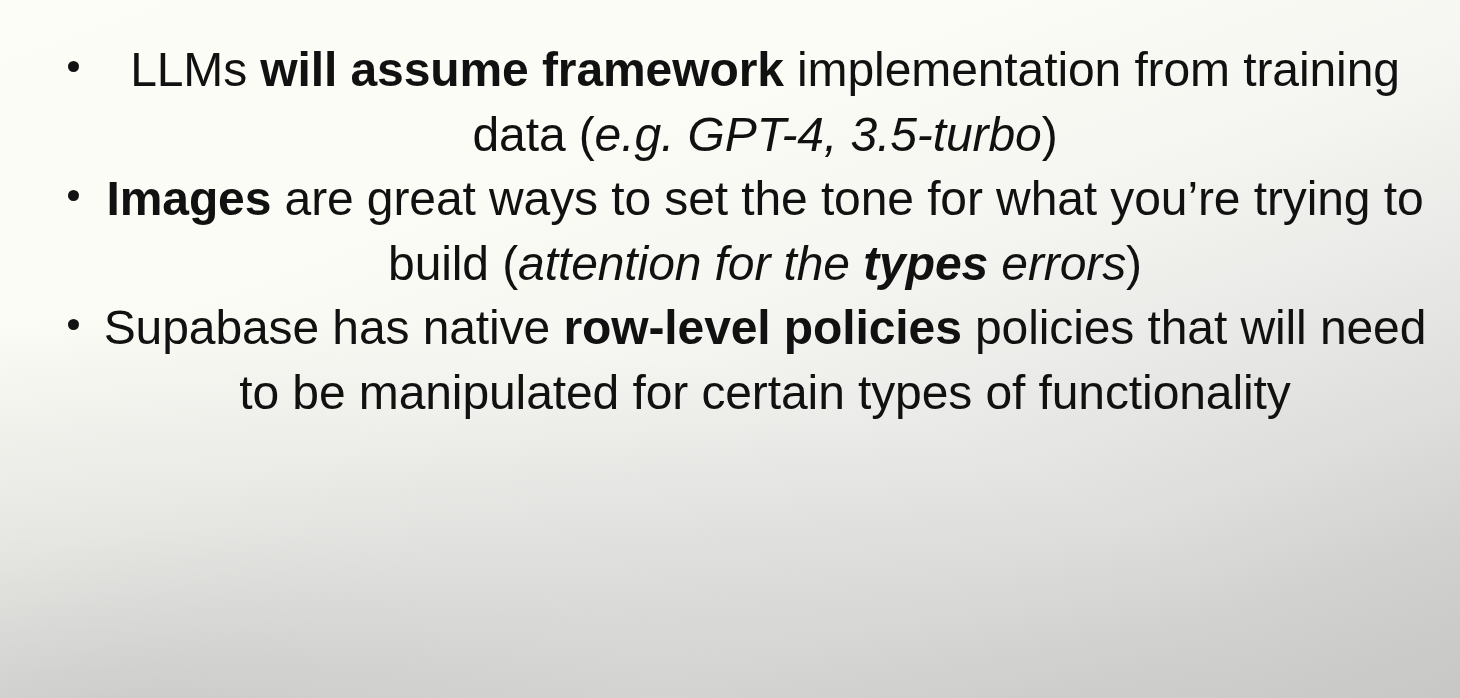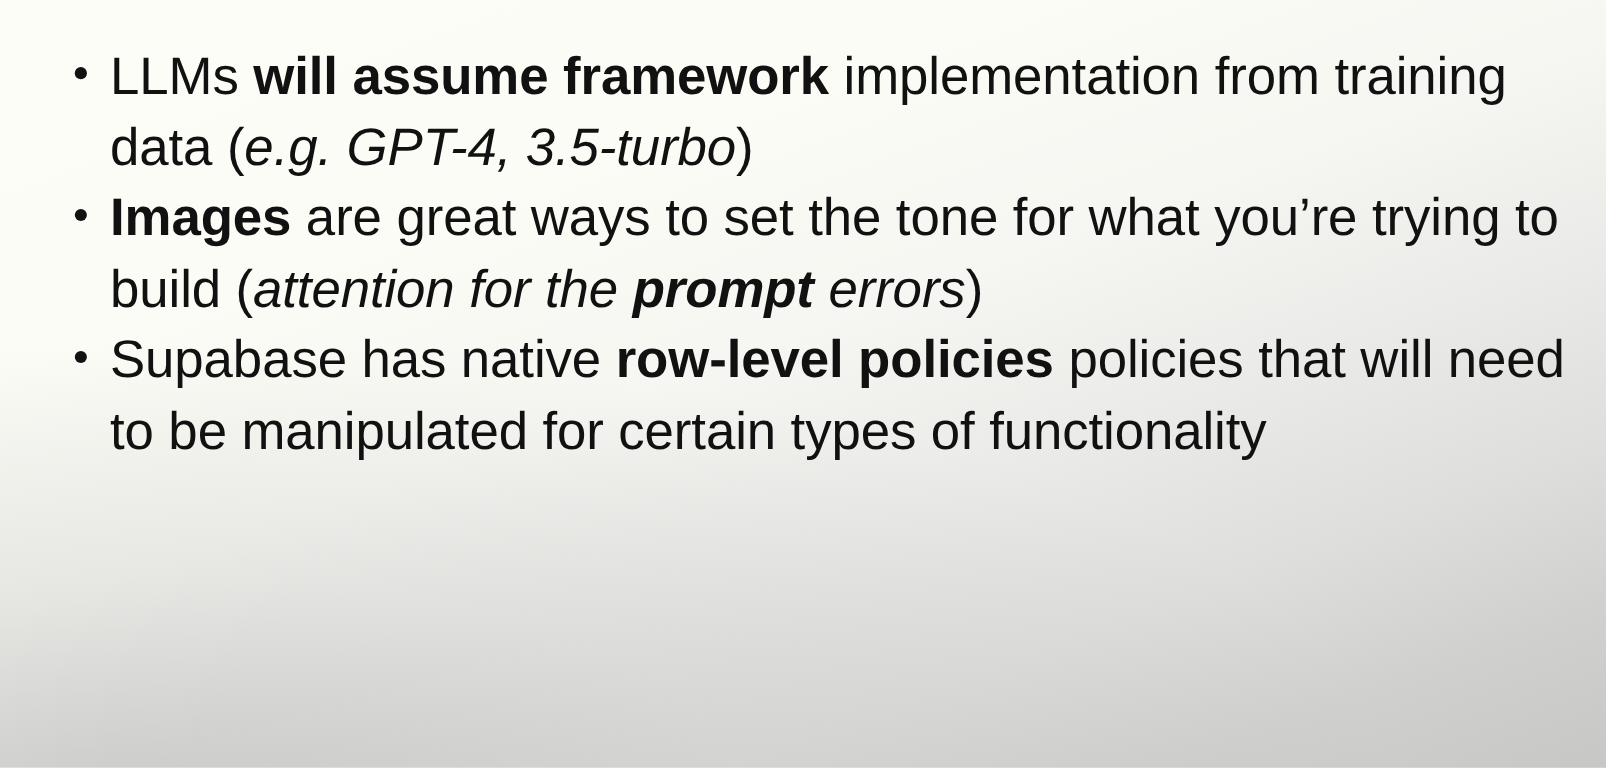--- a/index.html
+++ b/index.html
@@ -69,20 +69,21 @@
     top: 23px;
     width: 11px;
     height: 11px;
     background: #121212;
     border-radius: 50%;
   }
 
   .bullet-text {
     display: block;
     max-width: 1360px;
+    text-align: center;
   }
 
   .bullet-text b { font-weight: 700; }
   .bullet-text i { font-style: italic; }
   .bullet-text .bi { font-weight: 700; font-style: italic; }
 
   
   .bullet-item.lead-bold .bullet-text > b:first-child { font-weight: 700; }
 </style>
 </head>
@@ -91,21 +92,21 @@
 <div id="slide">
   <ul id="bullet-list">
 
     <li class="bullet-item" style="color: rgb(17, 17, 17);">
       <span class="bullet-marker"></span>
       <span class="bullet-text">LLMs <b>will assume framework</b> implementation from training data (<i>e.g. GPT-4, 3.5-turbo</i>)</span>
     </li>
 
     <li class="bullet-item" style="color: rgb(17, 17, 17);">
       <span class="bullet-marker"></span>
-      <span class="bullet-text"><b>Images</b> are great ways to set the tone for what you’re trying to build (<i>attention for the </i><span class="bi">prompt</span><i> errors</i>)</span>
+      <span class="bullet-text"><b>Images</b> are great ways to set the tone for what you’re trying to build (<i>attention for the </i><span class="bi">types</span><i> errors</i>)</span>
     </li>
 
 
     <li class="bullet-item" style="color: rgb(17, 17, 17);">
       <span class="bullet-marker"></span>
       <span class="bullet-text">Supabase has native <b>row-level policies</b> policies that will need to be manipulated for certain types of functionality</span>
     </li>
 
 
   </ul>

